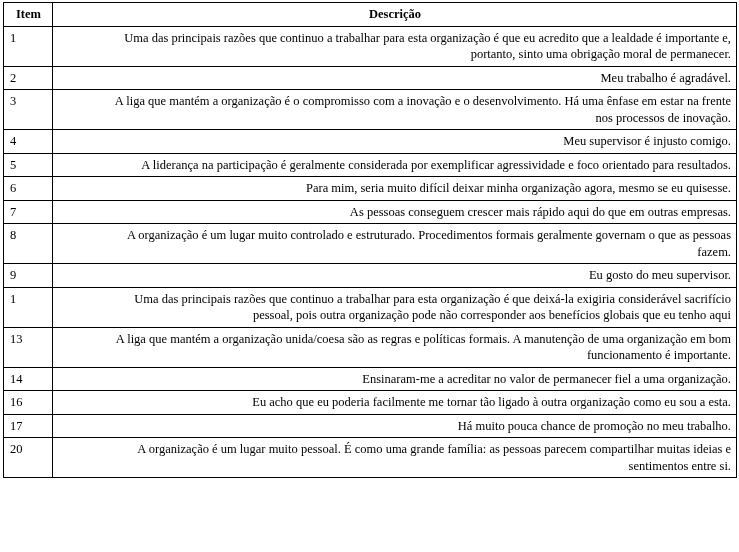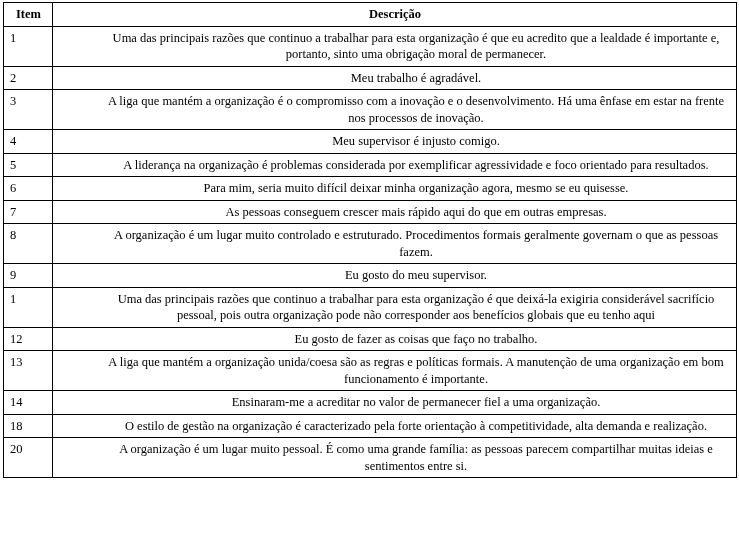--- a/index.html
+++ b/index.html
@@ -41,21 +41,21 @@
     font-weight: bold;
     font-size: 12.5px;
     padding-top: 3px;
     padding-bottom: 3px;
   }
   table.items-table td.item-cell {
     text-align: left;
     white-space: nowrap;
   }
   table.items-table td.desc-cell {
-    text-align: center;
+    text-align: right;
     hyphens: none;
     padding-left: 48px;
   }
 </style>
 </head>
 <body>
 
 <div class="page">
   <table class="items-table">
     <colgroup>
@@ -80,21 +80,21 @@
         <tr>
           <td class="item-cell">3</td>
           <td class="desc-cell">A liga que mantém a organização é o compromisso com a inovação e o desenvolvimento. Há uma ênfase em estar na frente nos processos de inovação.</td>
         </tr>
         <tr>
           <td class="item-cell">4</td>
           <td class="desc-cell">Meu supervisor é injusto comigo.</td>
         </tr>
         <tr>
           <td class="item-cell">5</td>
-          <td class="desc-cell">A liderança na organização é problemas considerada por exemplificar agressividade e foco orientado para resultados.</td>
+          <td class="desc-cell">A liderança na participação é geralmente considerada por exemplificar agressividade e foco orientado para resultados.</td>
         </tr>
         <tr>
           <td class="item-cell">6</td>
           <td class="desc-cell">Para mim, seria muito difícil deixar minha organização agora, mesmo se eu quisesse.</td>
         </tr>
         <tr>
           <td class="item-cell">7</td>
           <td class="desc-cell">As pessoas conseguem crescer mais rápido aqui do que em outras empresas.</td>
         </tr>
         <tr>
@@ -103,34 +103,34 @@
         </tr>
         <tr>
           <td class="item-cell">9</td>
           <td class="desc-cell">Eu gosto do meu supervisor.</td>
         </tr>
         <tr>
           <td class="item-cell">1</td>
           <td class="desc-cell">Uma das principais razões que continuo a trabalhar para esta organização é que deixá-la exigiria considerável sacrifício pessoal, pois outra organização pode não corresponder aos benefícios globais que eu tenho aqui</td>
         </tr>
         <tr>
-          <td class="item-cell">12</td>
-          <td class="desc-cell">Eu gosto de fazer as coisas que faço no trabalho.</td>
-        </tr>
-        <tr>
           <td class="item-cell">13</td>
           <td class="desc-cell">A liga que mantém a organização unida/coesa são as regras e políticas formais. A manutenção de uma organização em bom funcionamento é importante.</td>
         </tr>
         <tr>
           <td class="item-cell">14</td>
           <td class="desc-cell">Ensinaram-me a acreditar no valor de permanecer fiel a uma organização.</td>
         </tr>
         <tr>
-          <td class="item-cell">18</td>
-          <td class="desc-cell">O estilo de gestão na organização é caracterizado pela forte orientação à competitividade, alta demanda e realização.</td>
+          <td class="item-cell">16</td>
+          <td class="desc-cell">Eu acho que eu poderia facilmente me tornar tão ligado à outra organização como eu sou a esta.</td>
+        </tr>
+        <tr>
+          <td class="item-cell">17</td>
+          <td class="desc-cell">Há muito pouca chance de promoção no meu trabalho.</td>
         </tr>
         <tr>
           <td class="item-cell">20</td>
           <td class="desc-cell">A organização é um lugar muito pessoal. É como uma grande família: as pessoas parecem compartilhar muitas ideias e sentimentos entre si.</td>
         </tr>
       </tbody>
   </table>
 </div>
 
 </body></html>

